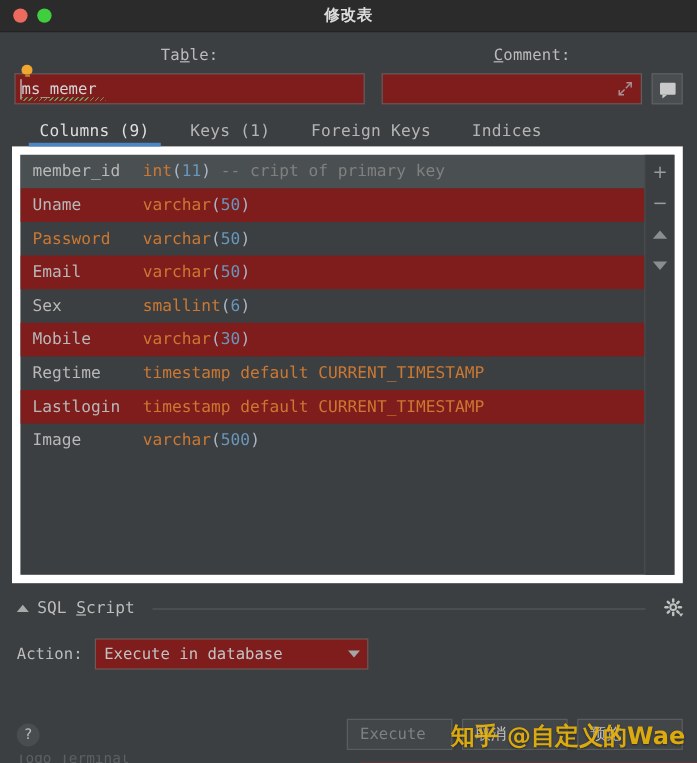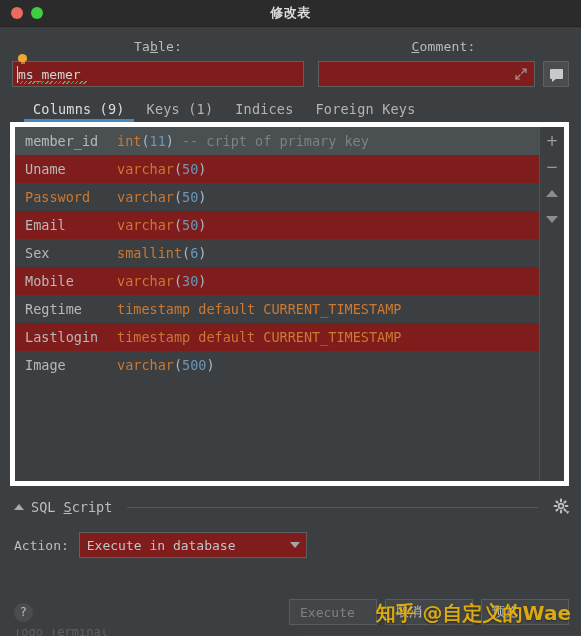--- a/index.html
+++ b/index.html
@@ -174,21 +174,21 @@
     bottom: -3px;
     border-left: 4px solid #c9c9c9;
     border-bottom: 3px solid transparent;
   }
 
   
   .tabs {
     display: flex;
     align-items: flex-end;
     padding: 14px 0 0 22px;
-    gap: 0;
+    gap: 12px;
   }
   .tab {
     font-family: "DejaVu Sans Mono", monospace;
     font-size: 13.5px;
     color: #b4b4b4;
     padding: 0 11px 5px 11px;
     position: relative;
     letter-spacing: 0.2px;
   }
   .tab.active { color: #dedede; }
@@ -198,21 +198,21 @@
     left: 2px; right: 2px;
     bottom: 0;
     height: 3px;
     background: #4b87c7;
   }
 
   
   .table-area {
     margin: 0 12px 0 10px;
     display: flex;
-    border: 5px solid #ffffff;
+    border: 7px solid #ffffff;
     background: #3c3f41;
     height: 364px;
     box-sizing: border-box;
   }
   .table-list {
     flex: 1;
     overflow: hidden;
     border-right: 1px solid #4f5254;
   }
   .row {
@@ -452,22 +452,22 @@
         <div class="comment-btn">
           <div class="bubble"></div>
         </div>
       </div>
     </div>
   </div>
 
   <div class="tabs">
     <div class="tab active"><span>Columns (9)</span></div>
     <div class="tab"><span>Keys (1)</span></div>
+    <div class="tab"><span>Foreign Keys</span></div>
     <div class="tab"><span>Indices</span></div>
-    <div class="tab"><span>Foreign Keys</span></div>
   </div>
 
   <div class="table-area">
     <div class="table-list">
 
       <div class="row sel">
         <span class="col-name">member_id</span>
         <span class="col-type">int</span>
           <span class="paren">(</span>
           <span class="num">11</span>

